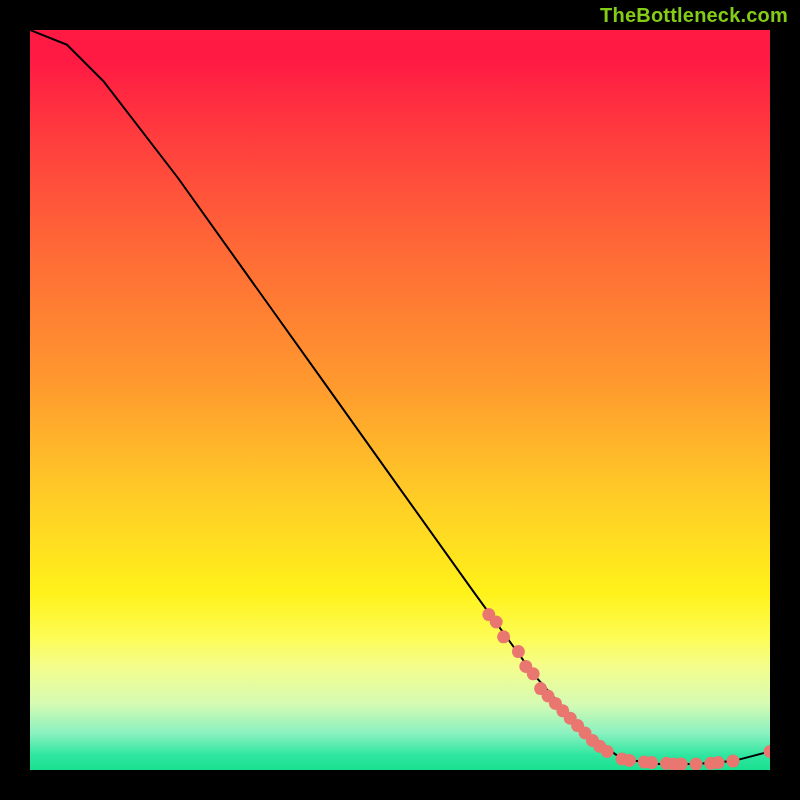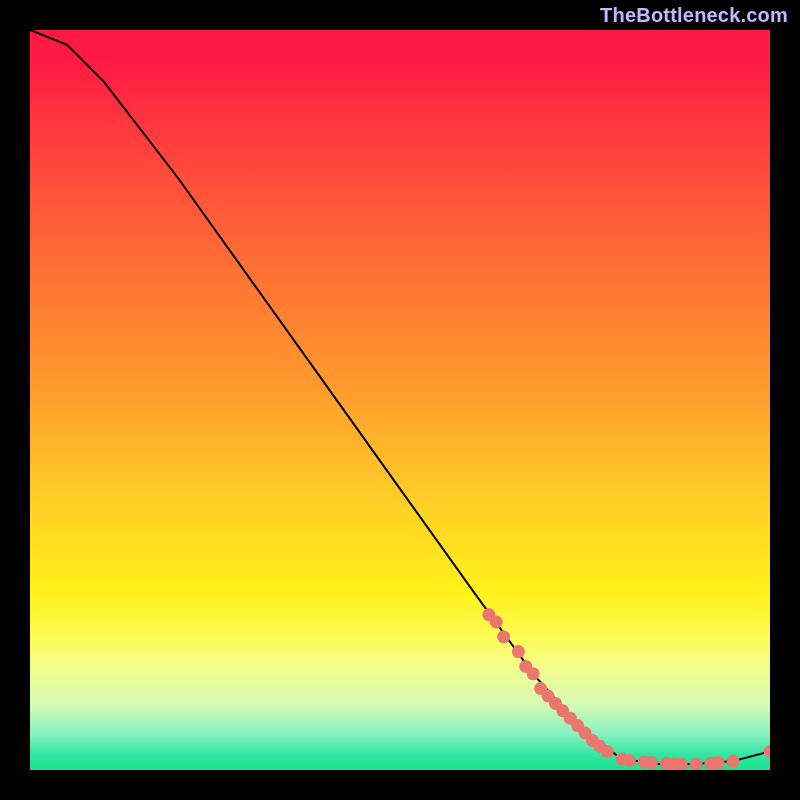--- a/index.html
+++ b/index.html
@@ -13,21 +13,21 @@
   }
   .wrap {
     position: relative;
     width: 800px;
     height: 800px;
   }
   .watermark {
     position: absolute;
     top: 4px;
     right: 12px;
-    color: #c4b5fd;
+    color: #84cc16;
     font-size: 20px;
     font-weight: 600;
     letter-spacing: 0.2px;
     z-index: 5;
     user-select: none;
   }
   .plot {
     position: absolute;
     left: 30px;
     top: 30px;

